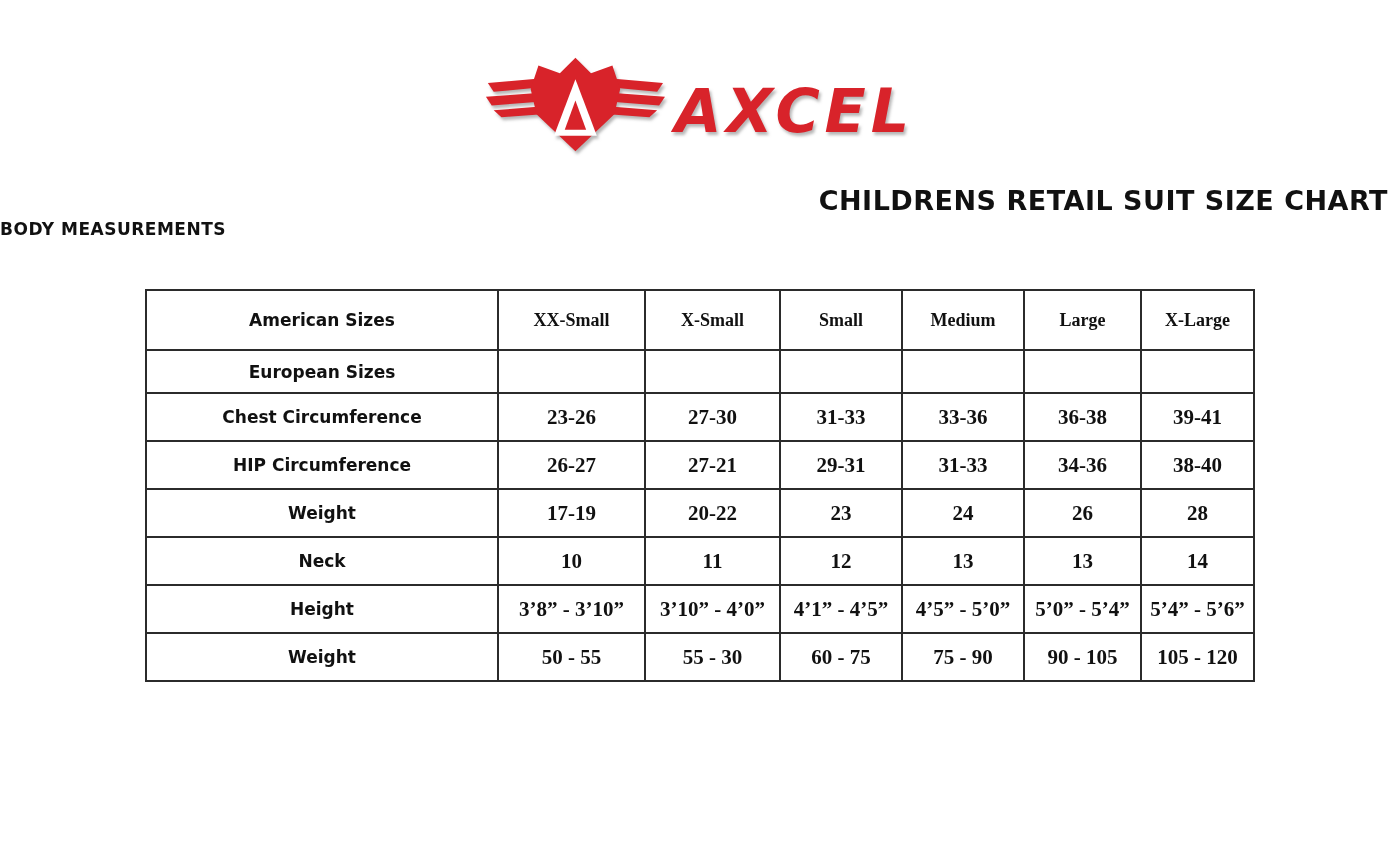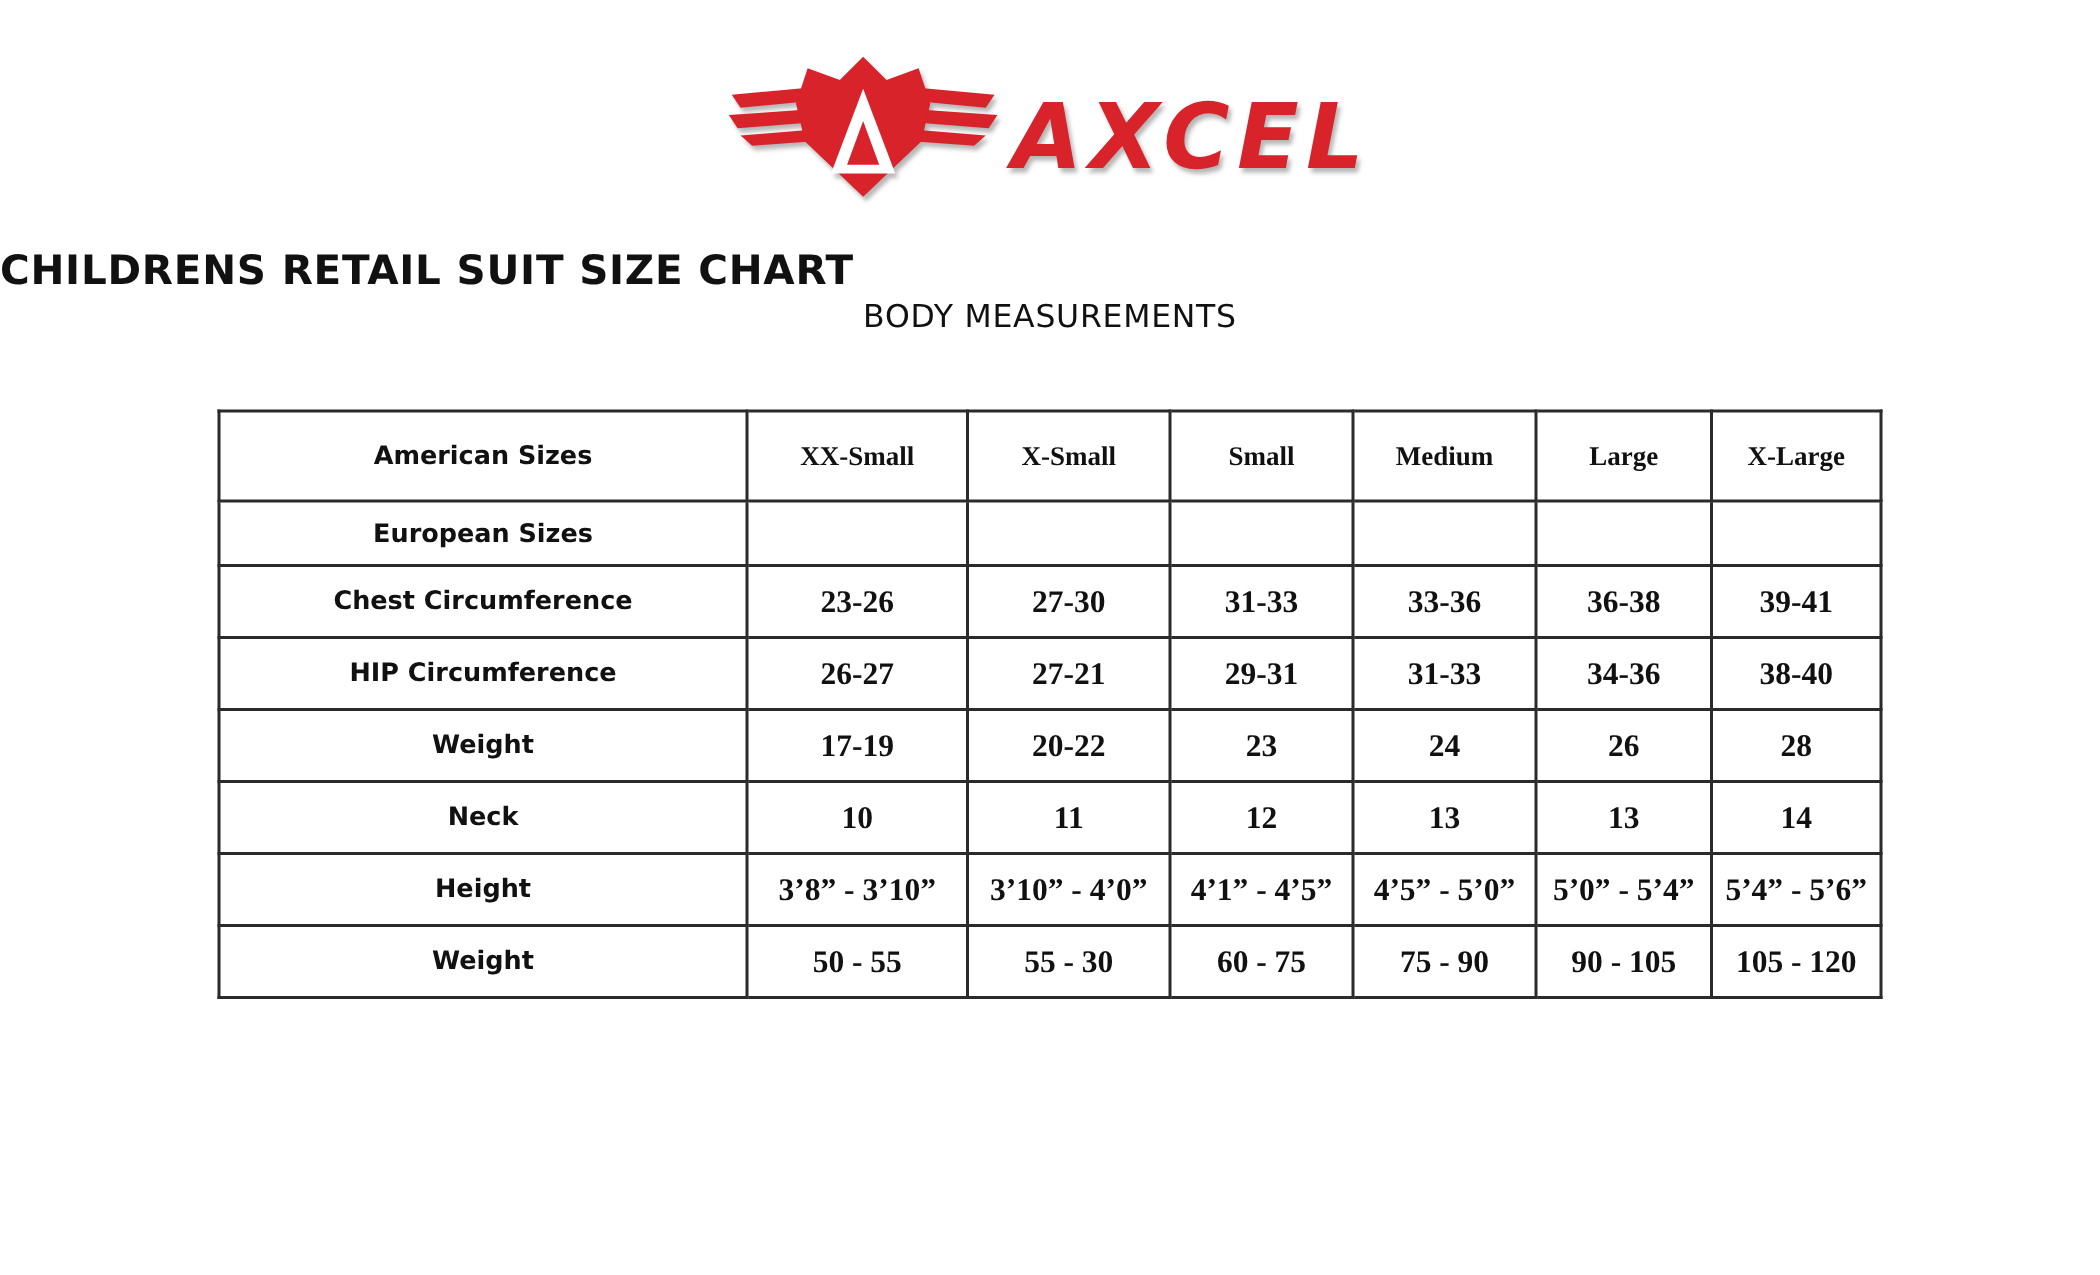--- a/index.html
+++ b/index.html
@@ -2,32 +2,32 @@
 <html><head>
 <meta charset="utf-8">
 <style>
   html,body{margin:0;padding:0;}
   body{
     width:1400px;height:850px;background:#ffffff;
     font-family:"DejaVu Sans",sans-serif;color:#111111;
     overflow:hidden;
   }
   .page{position:relative;width:1400px;height:850px;}
-  .logo-wrap{padding-top:30px;text-align:right;}
+  .logo-wrap{padding-top:50px;text-align:right;}
   .logo-svg{
     display:block;margin:0 auto;
     filter:drop-shadow(2px 3px 1.5px rgba(110,110,110,0.5));
   }
   .title{
-    margin:26px 0 0;text-align:left;
+    margin:26px 12px 0;text-align:right;
     font-size:27px;font-weight:bold;letter-spacing:0.5px;
   }
   .subtitle{
-    margin:3px 0 0;text-align:center;
-    font-size:21px;font-weight:normal;letter-spacing:0.5px;
+    margin:3px 0 0;text-align:left;
+    font-size:17px;font-weight:bold;letter-spacing:0.5px;
   }
   table.size{
     margin:50px auto 12px;border-collapse:collapse;table-layout:fixed;
     width:1108px;
   }
   table.size td{
     border:2px solid #2b2b2b;text-align:center;vertical-align:middle;
     padding:0;overflow:hidden;white-space:nowrap;
   }
   td.lbl{font-family:"DejaVu Sans",sans-serif;font-weight:bold;font-size:17px;}

